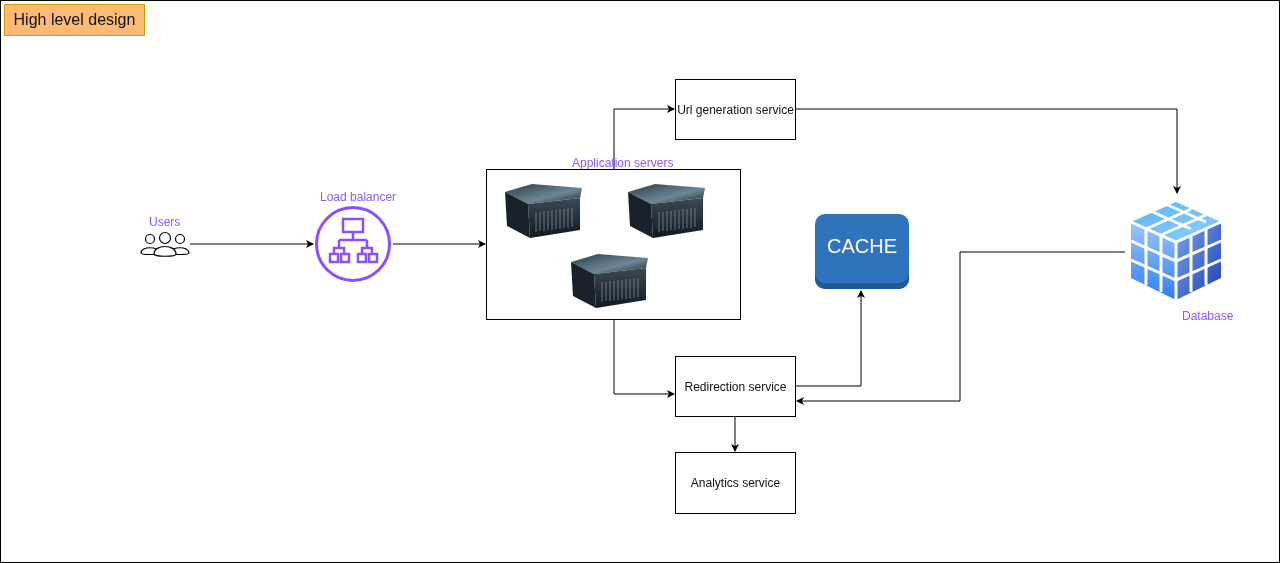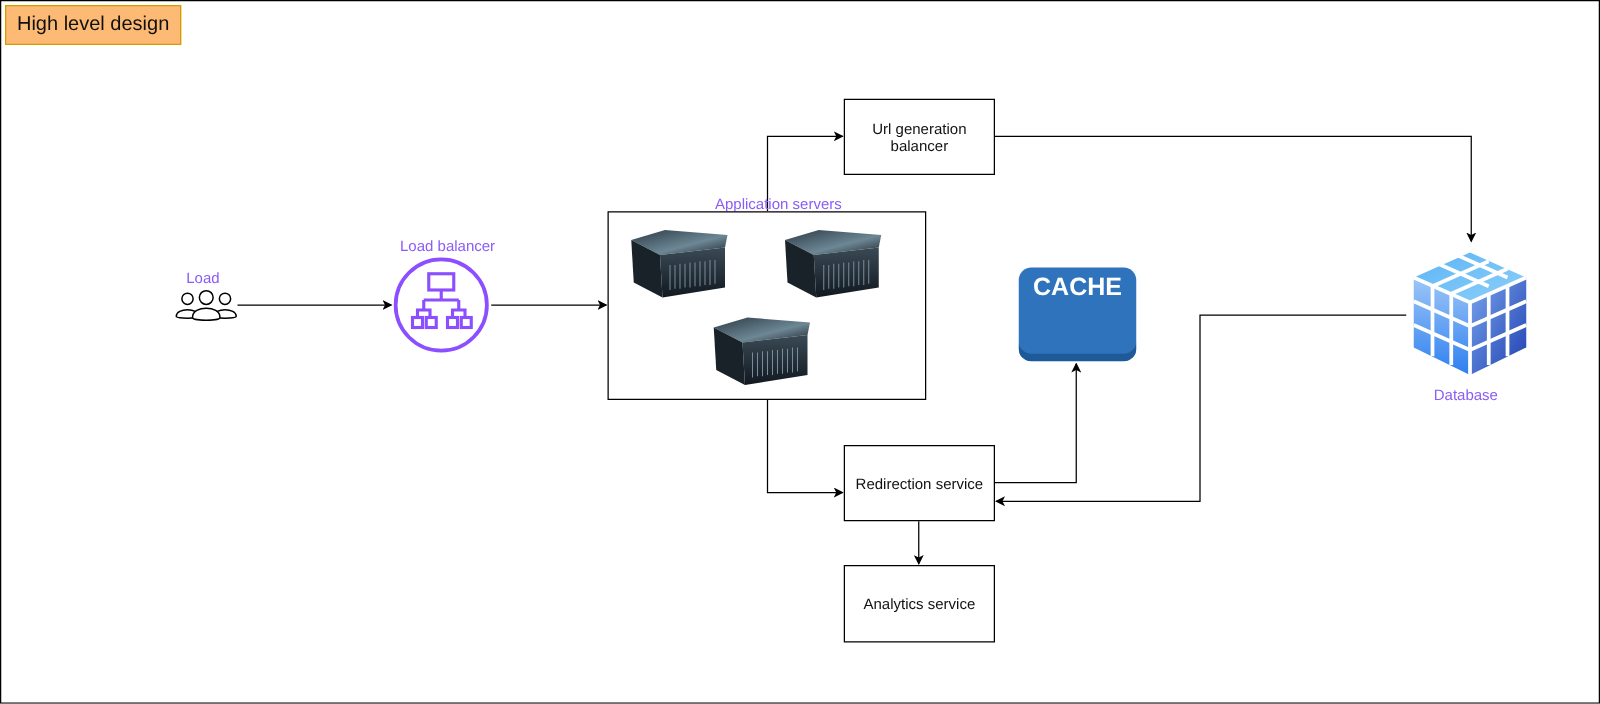--- a/index.html
+++ b/index.html
@@ -4,21 +4,21 @@
 <style>
   html, body { margin:0; padding:0; background:#ffffff; }
   body { width:1280px; height:563px; position:relative; overflow:hidden; font-family:"Liberation Sans", sans-serif; }
   #canvas { position:absolute; left:0; top:0; width:1280px; height:563px; box-sizing:border-box; border:1px solid #000; }
   svg.edges { position:absolute; left:0; top:0; width:1280px; height:563px; pointer-events:none; }
   .title-box { position:absolute; left:3px; top:3px; width:141px; height:32px; box-sizing:border-box; background:#fdba74; border:1px solid #d79b00; font-size:16px; color:#111; display:flex; align-items:center; justify-content:center; }
   .label { position:absolute; font-size:12px; color:#8b5cf6; white-space:nowrap; }
   .node { position:absolute; box-sizing:border-box; border:1px solid #000; background:#fff; font-size:12px; color:#111; display:flex; align-items:center; justify-content:center; text-align:center; }
   .appbox { position:absolute; left:485px; top:168px; width:255px; height:151px; box-sizing:border-box; border:1px solid #000; background:#fff; }
   .server { position:absolute; width:82px; height:58px; }
-  .cache { position:absolute; left:814px; top:213px; width:94px; height:75px; box-sizing:border-box; border-radius:10px; background:#2f73bd; box-shadow: inset 0 -6px 0 #1f5a98; color:#fff; font-weight:bold; font-size:20px; display:flex; justify-content:center; padding-top:5px; }
+  .cache { position:absolute; left:814px; top:213px; width:94px; height:75px; box-sizing:border-box; border-radius:10px; background:#2f73bd; box-shadow: inset 0 -6px 0 #1f5a98; color:#fff; font-weight:normal; font-size:20px; display:flex; justify-content:center; padding-top:21px; }
   .icon { position:absolute; }
 </style>
 </head>
 <body>
 
 <div id="canvas">
 
   <svg class="edges" viewBox="0 0 1280 563">
     <defs>
       <marker id="arr" markerWidth="8" markerHeight="8" refX="7" refY="4" orient="auto" markerUnits="userSpaceOnUse">
@@ -30,21 +30,21 @@
     <path d="M613,168 L613,108 L673,108" stroke="#000" stroke-width="1" fill="none" marker-end="url(#arr)"></path>
     <path d="M613,319 L613,393 L673,393" stroke="#000" stroke-width="1" fill="none" marker-end="url(#arr)"></path>
     <path d="M795,108 L1176,108 L1176,192" stroke="#000" stroke-width="1" fill="none" marker-end="url(#arr)"></path>
     <path d="M795,385 L860,385 L860,290" stroke="#000" stroke-width="1" fill="none" marker-end="url(#arr)"></path>
     <path d="M1124,251 L959,251 L959,400 L796,400" stroke="#000" stroke-width="1" fill="none" marker-end="url(#arr)"></path>
     <path d="M734,415 L734,450" stroke="#000" stroke-width="1" fill="none" marker-end="url(#arr)"></path>
   </svg>
 
   <div class="title-box">High level design</div>
 
-  <div class="label" style="left:148px;top:214px;">Load</div>
+  <div class="label" style="left:148px;top:214px;">Users</div>
   <svg class="icon" style="left:138px;top:230px;" width="52" height="28" viewBox="0 0 52 28">
     <g fill="#fff" stroke="#000" stroke-width="1.2">
       <circle cx="11" cy="8" r="4.5"></circle>
       <path d="M2,22 C2,15 20,15 20,22 C20,24 2,24 2,22 Z"></path>
       <circle cx="41" cy="8" r="4.5"></circle>
       <path d="M32,22 C32,15 50,15 50,22 C50,24 32,24 32,22 Z"></path>
       <circle cx="26" cy="7" r="5.5"></circle>
       <path d="M15,23 C15,13 37,13 37,23 C37,26 15,26 15,23 Z"></path>
     </g>
   </svg>
@@ -94,21 +94,21 @@
     <svg class="server" style="left:81px;top:82px;" viewBox="0 0 82 58">
       <polygon points="3,10 30,2 80,6 78,16 26,22" fill="url(#stop)"></polygon>
       <polygon points="26,22 78,16 78,48 28,56" fill="url(#sfront)"></polygon>
       <polygon points="3,10 26,22 28,56 5,44" fill="#1a2229"></polygon>
       <g stroke="#7a8c99" stroke-width="0.8">
           <path d="M34,30 L34,50 M38,30 L38,49 M42,29 L42,49 M46,29 L46,48 M50,28 L50,48 M54,28 L54,47 M58,27 L58,47 M62,27 L62,46 M66,26 L66,46 M70,26 L70,45"></path>
         </g>
     </svg>
   </div>
 
-  <div class="node" style="left:674px;top:78px;width:121px;height:61px;">Url generation balancer</div>
+  <div class="node" style="left:674px;top:78px;width:121px;height:61px;">Url generation service</div>
   <div class="node" style="left:674px;top:355px;width:121px;height:61px;">Redirection service</div>
   <div class="node" style="left:674px;top:451px;width:121px;height:62px;">Analytics service</div>
 
   <div class="cache">
     <span>CACHE</span>
   </div>
 
   <svg class="icon" style="left:1128px;top:199px;" width="95" height="102" viewBox="0 0 95 102">
     <defs>
       <linearGradient id="dbL" x1="0" y1="0" x2="0" y2="1">
@@ -127,15 +127,15 @@
     <polygon points="47,2 92,22 47,42 2,22" fill="url(#dbT)"></polygon>
     <polygon points="2,22 47,42 47,100 2,78" fill="url(#dbL)"></polygon>
     <polygon points="47,42 92,22 92,78 47,100" fill="url(#dbR)"></polygon>
     <g stroke="#fff" stroke-width="3" fill="none">
       <path d="M17,9 L62,29 M32,2 L77,22 M32,35 L77,15 M17,29 L62,9"></path>
       <path d="M17,29 L17,85 M32,35 L32,92 M62,35 L62,92 M77,29 L77,85"></path>
       <path d="M2,41 L47,61 L92,41 M2,60 L47,80 L92,60"></path>
       <path d="M2,22 L47,42 L92,22 M47,42 L47,100"></path>
     </g>
   </svg>
-  <div class="label" style="left:1146px;top:308px;">Database</div>
+  <div class="label" style="left:1181px;top:308px;">Database</div>
 
 </div>
 
 </body></html>

